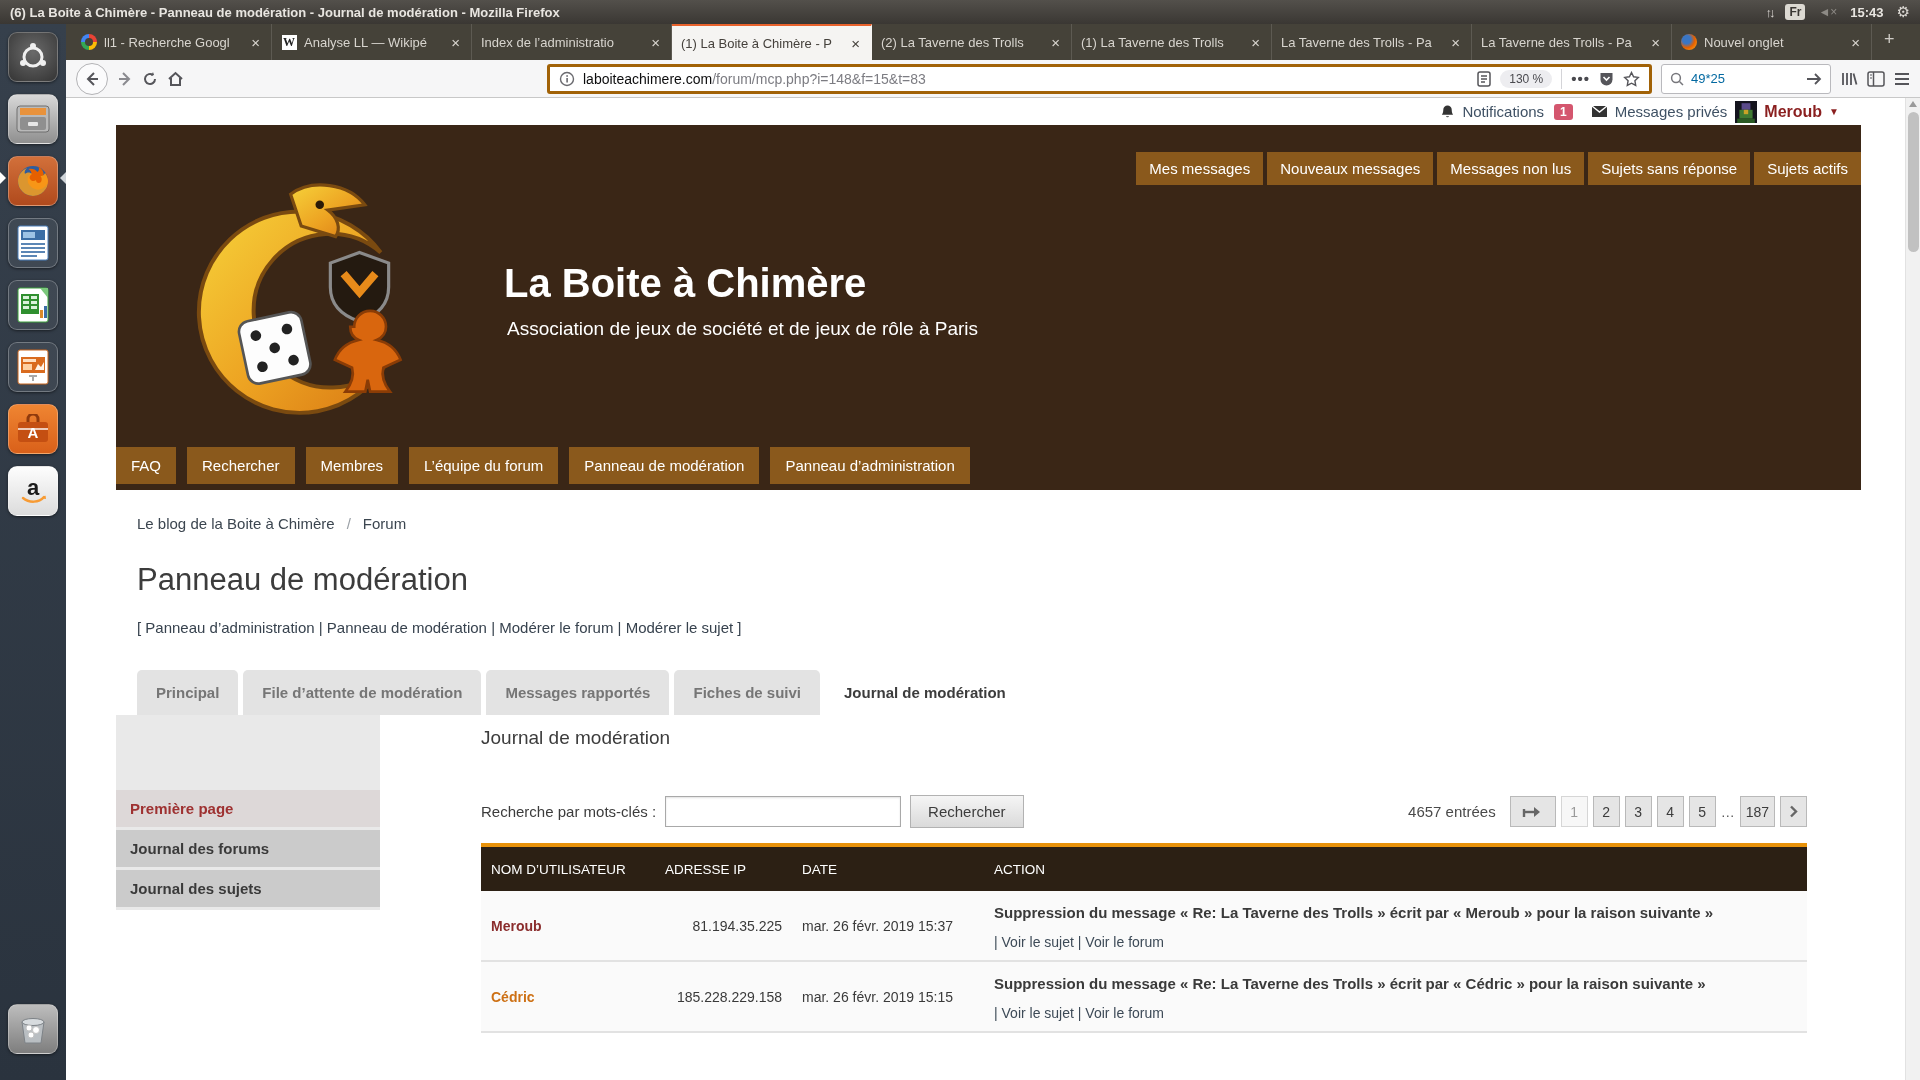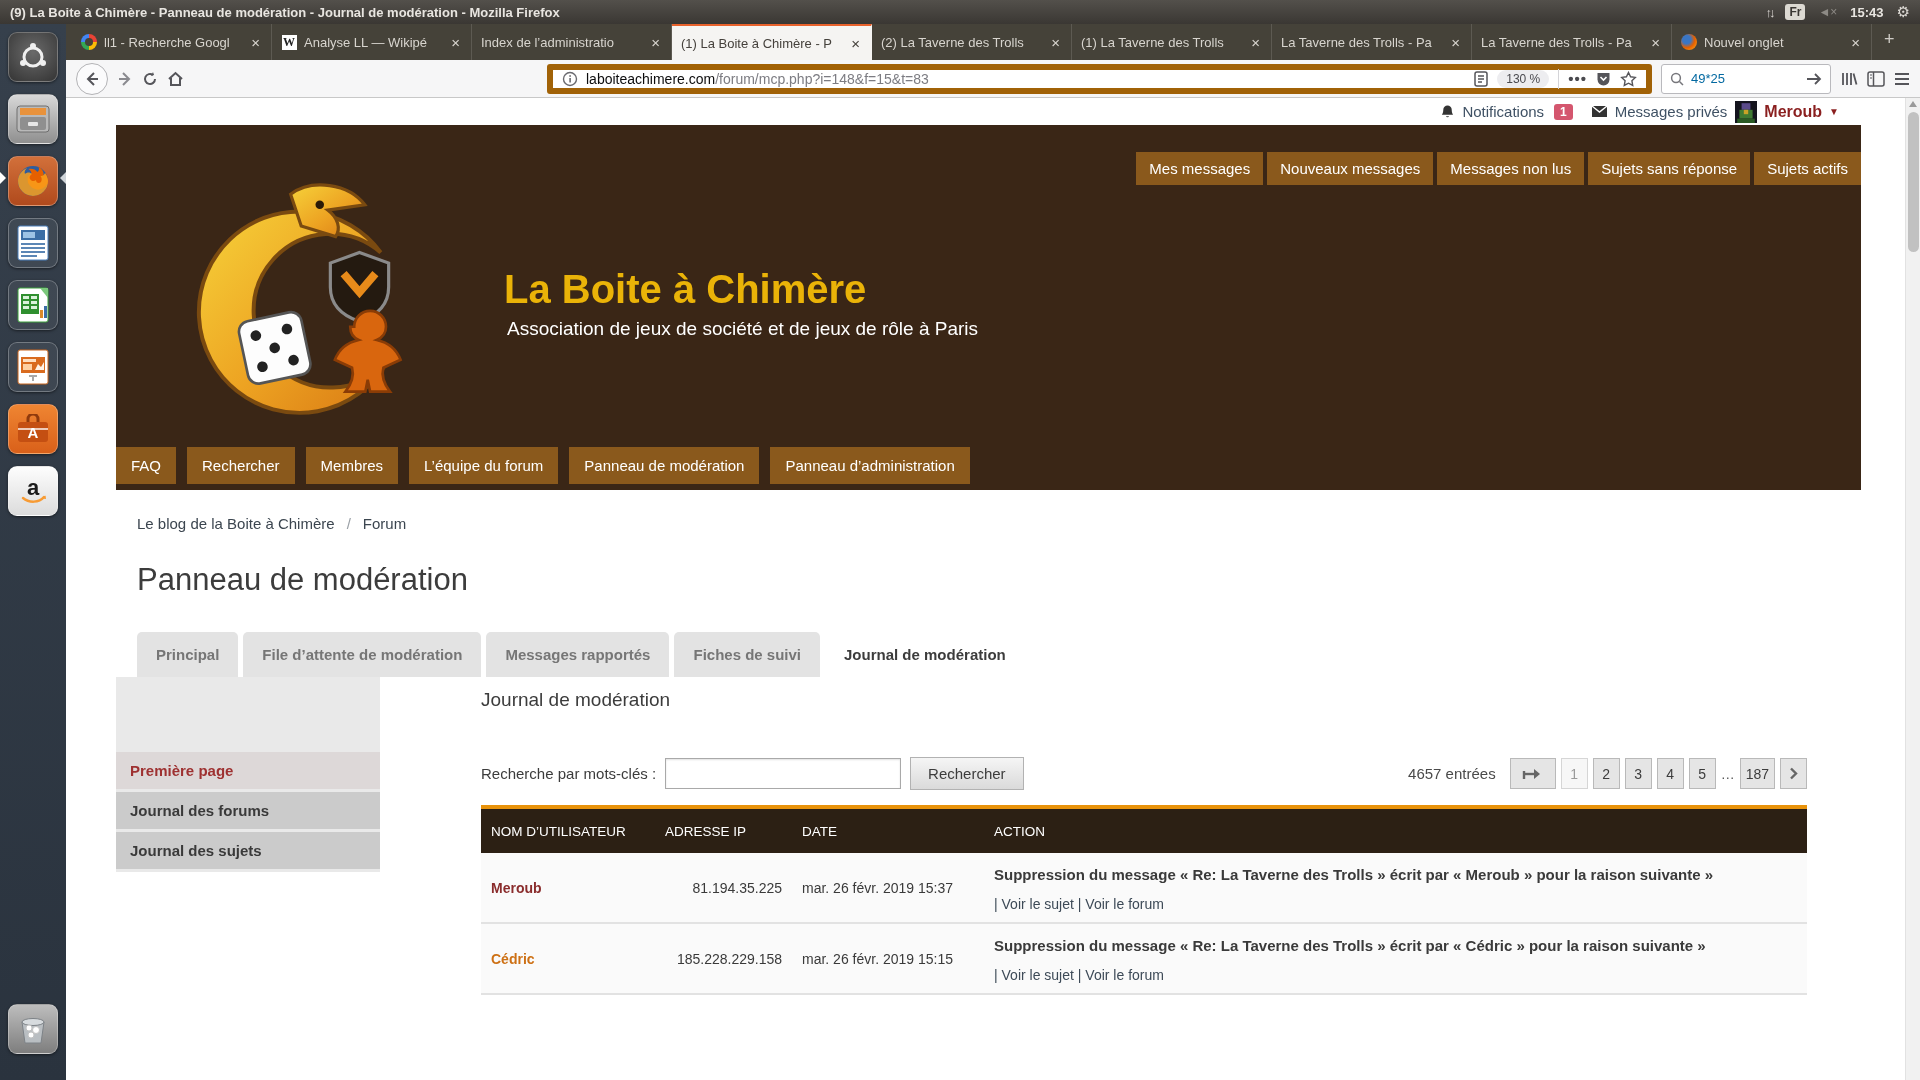--- a/index.html
+++ b/index.html
@@ -61,21 +61,21 @@
     display:flex;align-items:center;justify-content:center; }
   .fav-ff { width:16px;height:16px;border-radius:50%;
     background:radial-gradient(circle at 35% 35%, #3a76c4 0 28%, #e66000 55%, #f9a01b 90%); }
 
   .toolbar { height:38px; background:#f6f6f7; border-bottom:1px solid #c8c8c8;
     display:flex; align-items:center; padding:0 10px; gap:9px; }
   .icobtn { color:#55555a; display:flex; align-items:center; justify-content:center; flex:0 0 auto; }
   .backbtn { width:32px; height:32px; border:1px solid #b3b3b6; border-radius:50%;
     display:flex; align-items:center; justify-content:center; background:#fbfbfc; }
   .tspacer { flex:0 0 345px; }
-  .urlbar { flex:1 1 auto; height:30px; background:#fff; border:6px solid #a16207;
+  .urlbar { flex:1 1 auto; height:30px; background:#fff; border:3px solid #a16207;
     border-radius:3px; display:flex; align-items:center; padding:0 9px; gap:8px; }
   .url-domain { font-size:14px; color:#0c0c0d; }
   .url-path { font-size:14px; color:#7c7c82; }
   .url-right { margin-left:auto; display:flex; align-items:center; gap:9px; }
   .zoom-pill { background:#ededf0; border-radius:10px; font-size:12px; color:#4a4a4f;
     padding:2px 9px; }
   .vsep { width:1px; height:20px; background:#d4d4d8; }
   .dots { font-size:15px; color:#4a4a4f; letter-spacing:1px; font-weight:bold; }
   .searchbar { flex:0 0 170px; height:30px; background:#fff; border:1px solid #b9b9bd;
     border-radius:3px; display:flex; align-items:center; padding:0 8px; gap:7px; }
@@ -102,22 +102,22 @@
   .avatar { width:22px; height:22px; }
   .uname { font-weight:bold; color:#8a1f1f; font-size:16px; }
   .caret { color:#8a1f1f; font-size:10px; }
 
   
   .brown { position:relative; height:365px; background:#3a2616; }
   .quicknav { position:absolute; top:27px; right:0; display:flex; gap:4px; }
   .bbtn { background:#8a591c; color:#fff; font-size:15px; padding:8px 13px;
     white-space:nowrap; }
   .logo { position:absolute; left:58px; top:48px; }
-  .site-title { position:absolute; left:388px; top:142px; font-size:40px;
-    font-weight:bold; color:#eab308; }
+  .site-title { position:absolute; left:388px; top:136px; font-size:40px;
+    font-weight:bold; color:#ffffff; }
   .site-sub { position:absolute; left:391px; top:193px; font-size:19px; color:#fff; }
   .mainmenu { position:absolute; left:0; bottom:6px; display:flex; gap:11px;border-radius:8px; }
   .mainmenu .bbtn { padding:10px 15px; }
 
   .breadcrumb { margin:25px 0 0 21px; font-size:15px; color:#3c4650;
     display:flex; gap:12px; align-items:center; }
   .crumb-sep { color:#9aa0a6; }
   .pagetitle { margin:30px 0 0 21px; font-size:31px; font-weight:400; color:#3c3c3c; }
   .modlinks { margin:21px 0 0 21px; font-size:15px; color:#37424e; }
 
@@ -162,21 +162,21 @@
   .td-date { white-space:nowrap; }
   .td-action { vertical-align:top; padding-top:13px; }
   .act-bold { font-weight:bold; font-size:15px; line-height:1.6; max-width:758px; }
   .act-links { margin-top:9px; color:#3d4a57; }
   .act-links .lnk { color:#3d4a57; }
 </style>
 </head>
 <body>
 
 <div class="top-panel">
-  <div class="win-title">(9) La Boite à Chimère - Panneau de modération - Journal de modération - Mozilla Firefox</div>
+  <div class="win-title">(6) La Boite à Chimère - Panneau de modération - Journal de modération - Mozilla Firefox</div>
   <div class="tray">
     <span class="net">↑↓</span>
     <span class="kbd">Fr</span>
     <span class="mute">◄×</span>
     <span class="clock">15:43</span>
     <span class="gear">⚙</span>
   </div>
 </div>
 
 <div class="launcher">
@@ -486,20 +486,21 @@
       </div>
 
       <div class="breadcrumb">
         <span>Le blog de la Boite à Chimère</span>
         <span class="crumb-sep">/</span>
         <span>Forum</span>
       </div>
 
       <h1 class="pagetitle">Panneau de modération</h1>
 
+      <div class="modlinks">[ Panneau d’administration | Panneau de modération | Modérer le forum | Modérer le sujet ]</div>
 
       <div class="cp-tabs">
         <div class="cptab">Principal</div>
         <div class="cptab">File d’attente de modération</div>
         <div class="cptab">Messages rapportés</div>
         <div class="cptab">Fiches de suivi</div>
         <div class="cptab active">Journal de modération</div>
       </div>
 
       <div class="cp-body">

